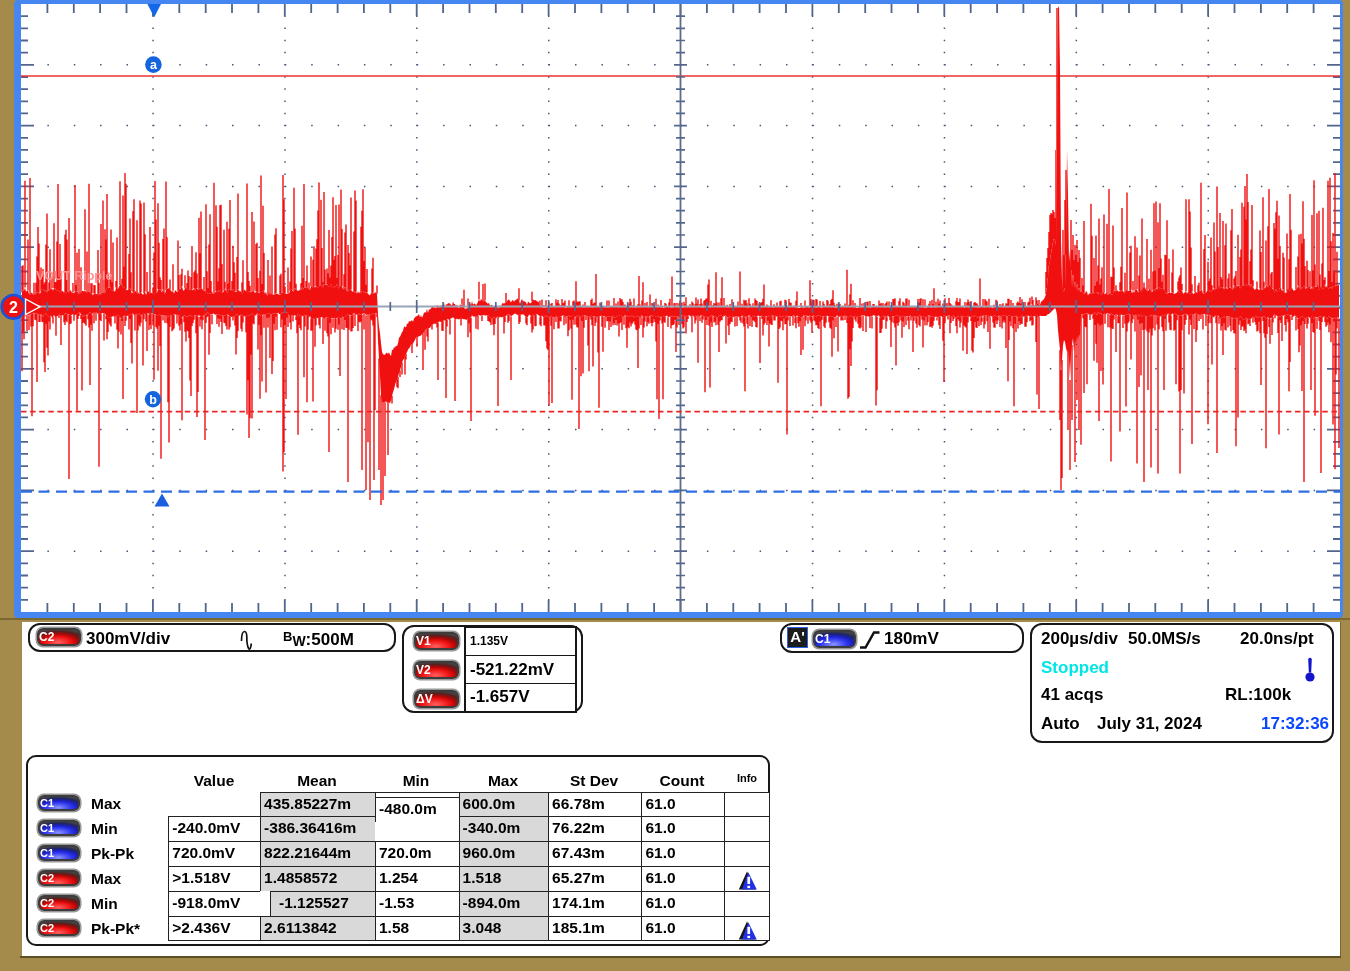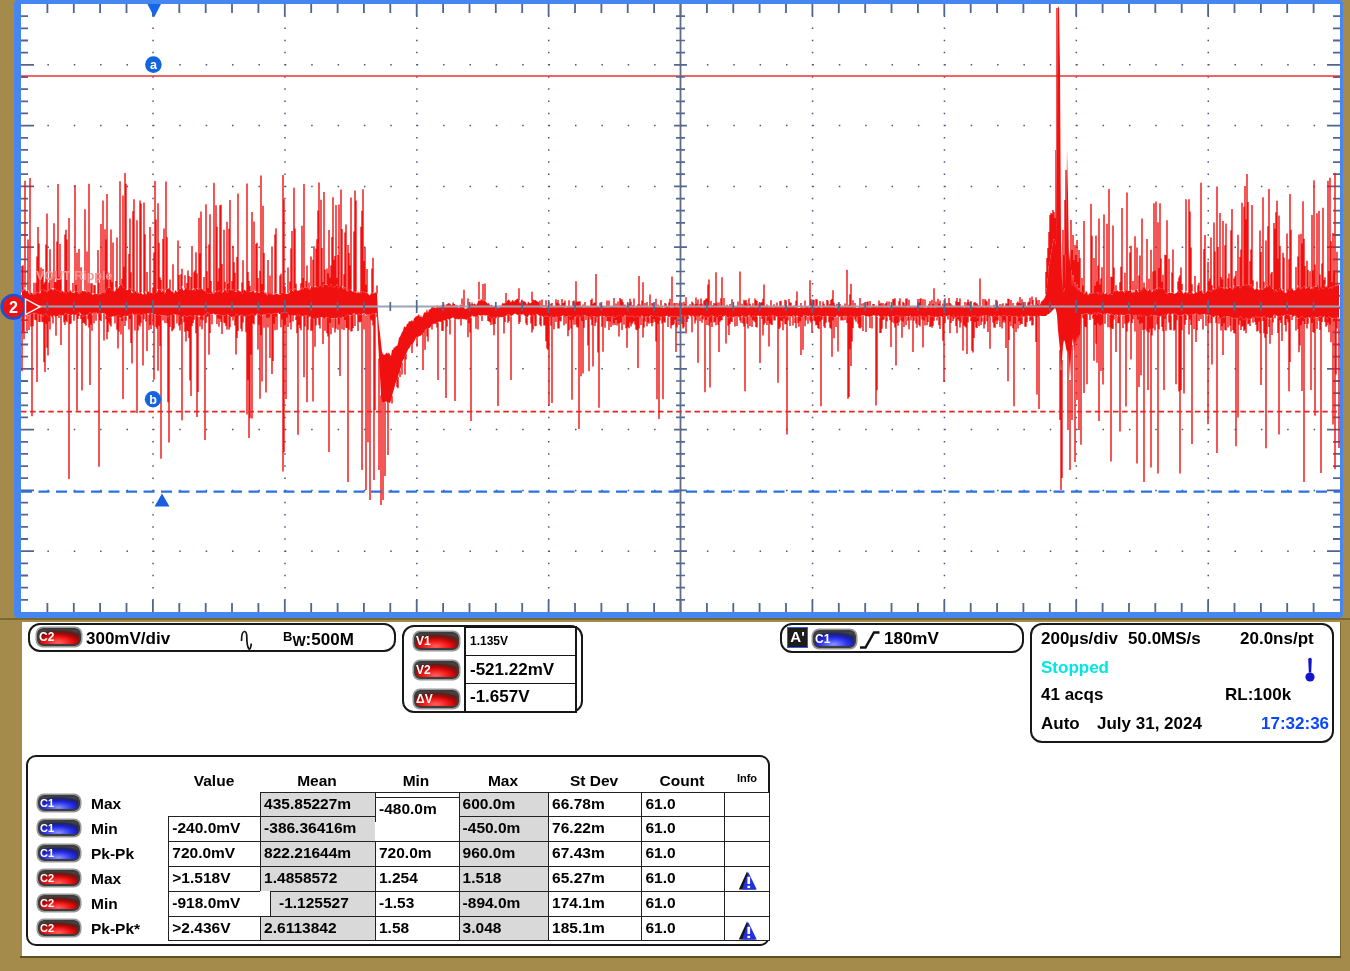--- a/index.html
+++ b/index.html
@@ -111,21 +111,21 @@
 <div class="cell" style="left:168.3px;top:791.5px;width:91.8px;height:24.9px;background:#fff;margin-top:40px;">480.0mV</div>
 <div class="cell" style="left:260.1px;top:791.5px;width:114.9px;height:24.9px;background:#d9d9d9;">435.85227m</div>
 <div class="cell" style="left:375.0px;top:791.5px;width:83.6px;height:24.9px;background:#fff;">360.0m</div>
 <div class="cell" style="left:458.6px;top:791.5px;width:89.5px;height:24.9px;background:#d9d9d9;">600.0m</div>
 <div class="cell" style="left:548.1px;top:791.5px;width:93.3px;height:24.9px;background:#fff;">66.78m</div>
 <div class="cell" style="left:641.4px;top:791.5px;width:82.7px;height:24.9px;background:#fff;">61.0</div>
 <div class="cell" style="left:724.1px;top:791.5px;width:45.9px;height:24.9px;background:#fff;border-right:1.6px solid #222;"></div>
 <div class="cell" style="left:168.3px;top:816.4px;width:91.8px;height:24.9px;background:#fff;">-240.0mV</div>
 <div class="cell" style="left:260.1px;top:816.4px;width:114.9px;height:24.9px;background:#d9d9d9;">-386.36416m</div>
 <div class="cell" style="left:375.0px;top:797px;width:83.6px;height:24.9px;background:#fff;">-480.0m</div>
-<div class="cell" style="left:458.6px;top:816.4px;width:89.5px;height:24.9px;background:#d9d9d9;">-450.0m</div>
+<div class="cell" style="left:458.6px;top:816.4px;width:89.5px;height:24.9px;background:#d9d9d9;">-340.0m</div>
 <div class="cell" style="left:548.1px;top:816.4px;width:93.3px;height:24.9px;background:#fff;">76.22m</div>
 <div class="cell" style="left:641.4px;top:816.4px;width:82.7px;height:24.9px;background:#fff;">61.0</div>
 <div class="cell" style="left:724.1px;top:816.4px;width:45.9px;height:24.9px;background:#fff;border-right:1.6px solid #222;"></div>
 <div class="cell" style="left:168.3px;top:841.3px;width:91.8px;height:24.9px;background:#fff;">720.0mV</div>
 <div class="cell" style="left:260.1px;top:841.3px;width:114.9px;height:24.9px;background:#d9d9d9;">822.21644m</div>
 <div class="cell" style="left:375.0px;top:841.3px;width:83.6px;height:24.9px;background:#fff;">720.0m</div>
 <div class="cell" style="left:458.6px;top:841.3px;width:89.5px;height:24.9px;background:#d9d9d9;">960.0m</div>
 <div class="cell" style="left:548.1px;top:841.3px;width:93.3px;height:24.9px;background:#fff;">67.43m</div>
 <div class="cell" style="left:641.4px;top:841.3px;width:82.7px;height:24.9px;background:#fff;">61.0</div>
 <div class="cell" style="left:724.1px;top:841.3px;width:45.9px;height:24.9px;background:#fff;border-right:1.6px solid #222;"></div>

